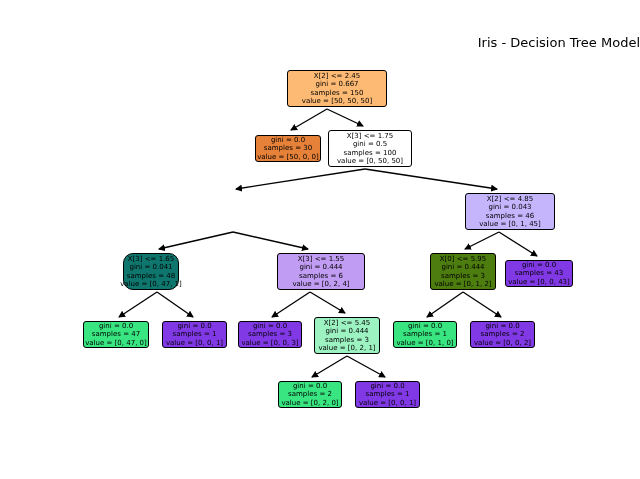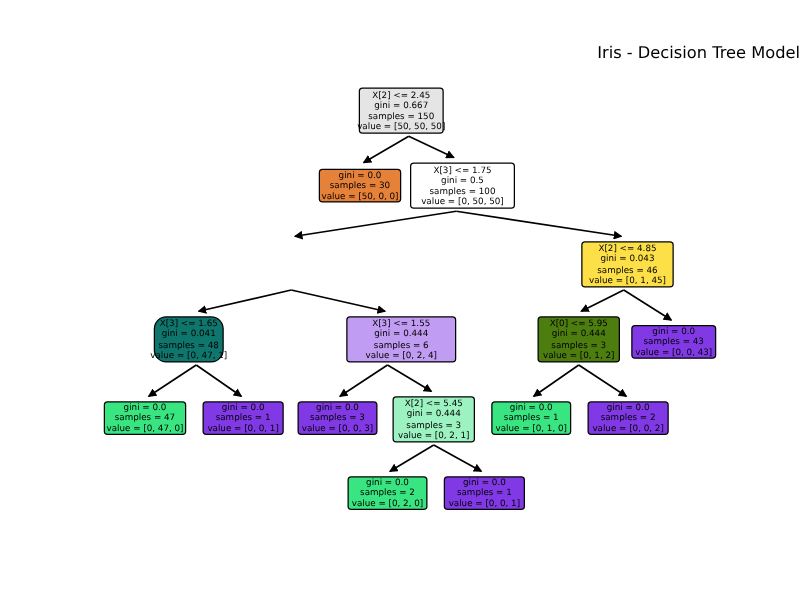--- a/index.html
+++ b/index.html
@@ -78,42 +78,42 @@
     <line x1="157" y1="292" x2="119" y2="317" marker-end="url(#ah)"></line>
     <line x1="157" y1="292" x2="193" y2="317" marker-end="url(#ah)"></line>
     <line x1="310" y1="292" x2="272" y2="317" marker-end="url(#ah)"></line>
     <line x1="310" y1="292" x2="345" y2="313" marker-end="url(#ah)"></line>
     <line x1="463" y1="292" x2="427" y2="317" marker-end="url(#ah)"></line>
     <line x1="463" y1="292" x2="501" y2="317" marker-end="url(#ah)"></line>
     <line x1="347" y1="356" x2="312" y2="377" marker-end="url(#ah)"></line>
     <line x1="347" y1="356" x2="385" y2="377" marker-end="url(#ah)"></line>
   </svg>
 
-  <div class="node" style="left: 287px; top: 70px; width: 68px; height: 37px; background-color: #e5e5e5;">
+  <div class="node" style="left: 287px; top: 70px; width: 100px; height: 37px; background-color: #fdba74;">
     <span>X[2] &lt;= 2.45</span>
     <span>gini = 0.667</span>
     <span>samples = 150</span>
     <span>value = [50, 50, 50]</span>
   </div>
 
   <div class="node" style="left: 255px; top: 135px; width: 66px; height: 27px; background-color: rgb(229, 129, 57);">
     <span>gini = 0.0</span>
     <span>samples = 30</span>
     <span>value = [50, 0, 0]</span>
   </div>
 
   <div class="node" style="left: 328px; top: 130px; width: 84px; height: 37px; background-color: rgb(255, 255, 255);">
     <span>X[3] &lt;= 1.75</span>
     <span>gini = 0.5</span>
     <span>samples = 100</span>
     <span>value = [0, 50, 50]</span>
   </div>
 
 
-  <div class="node" style="left: 465px; top: 193px; width: 74px; height: 37px; background-color: #fde047;">
+  <div class="node" style="left: 465px; top: 193px; width: 90px; height: 37px; background-color: #c4b5fd;">
     <span>X[2] &lt;= 4.85</span>
     <span>gini = 0.043</span>
     <span>samples = 46</span>
     <span>value = [0, 1, 45]</span>
   </div>
 
   <div class="node" style="left: 123px; top: 253px; width: 56px; height: 37px; background-color: #0f766e; border-radius: 10px;">
     <span>X[3] &lt;= 1.65</span>
     <span>gini = 0.041</span>
     <span>samples = 48</span>

